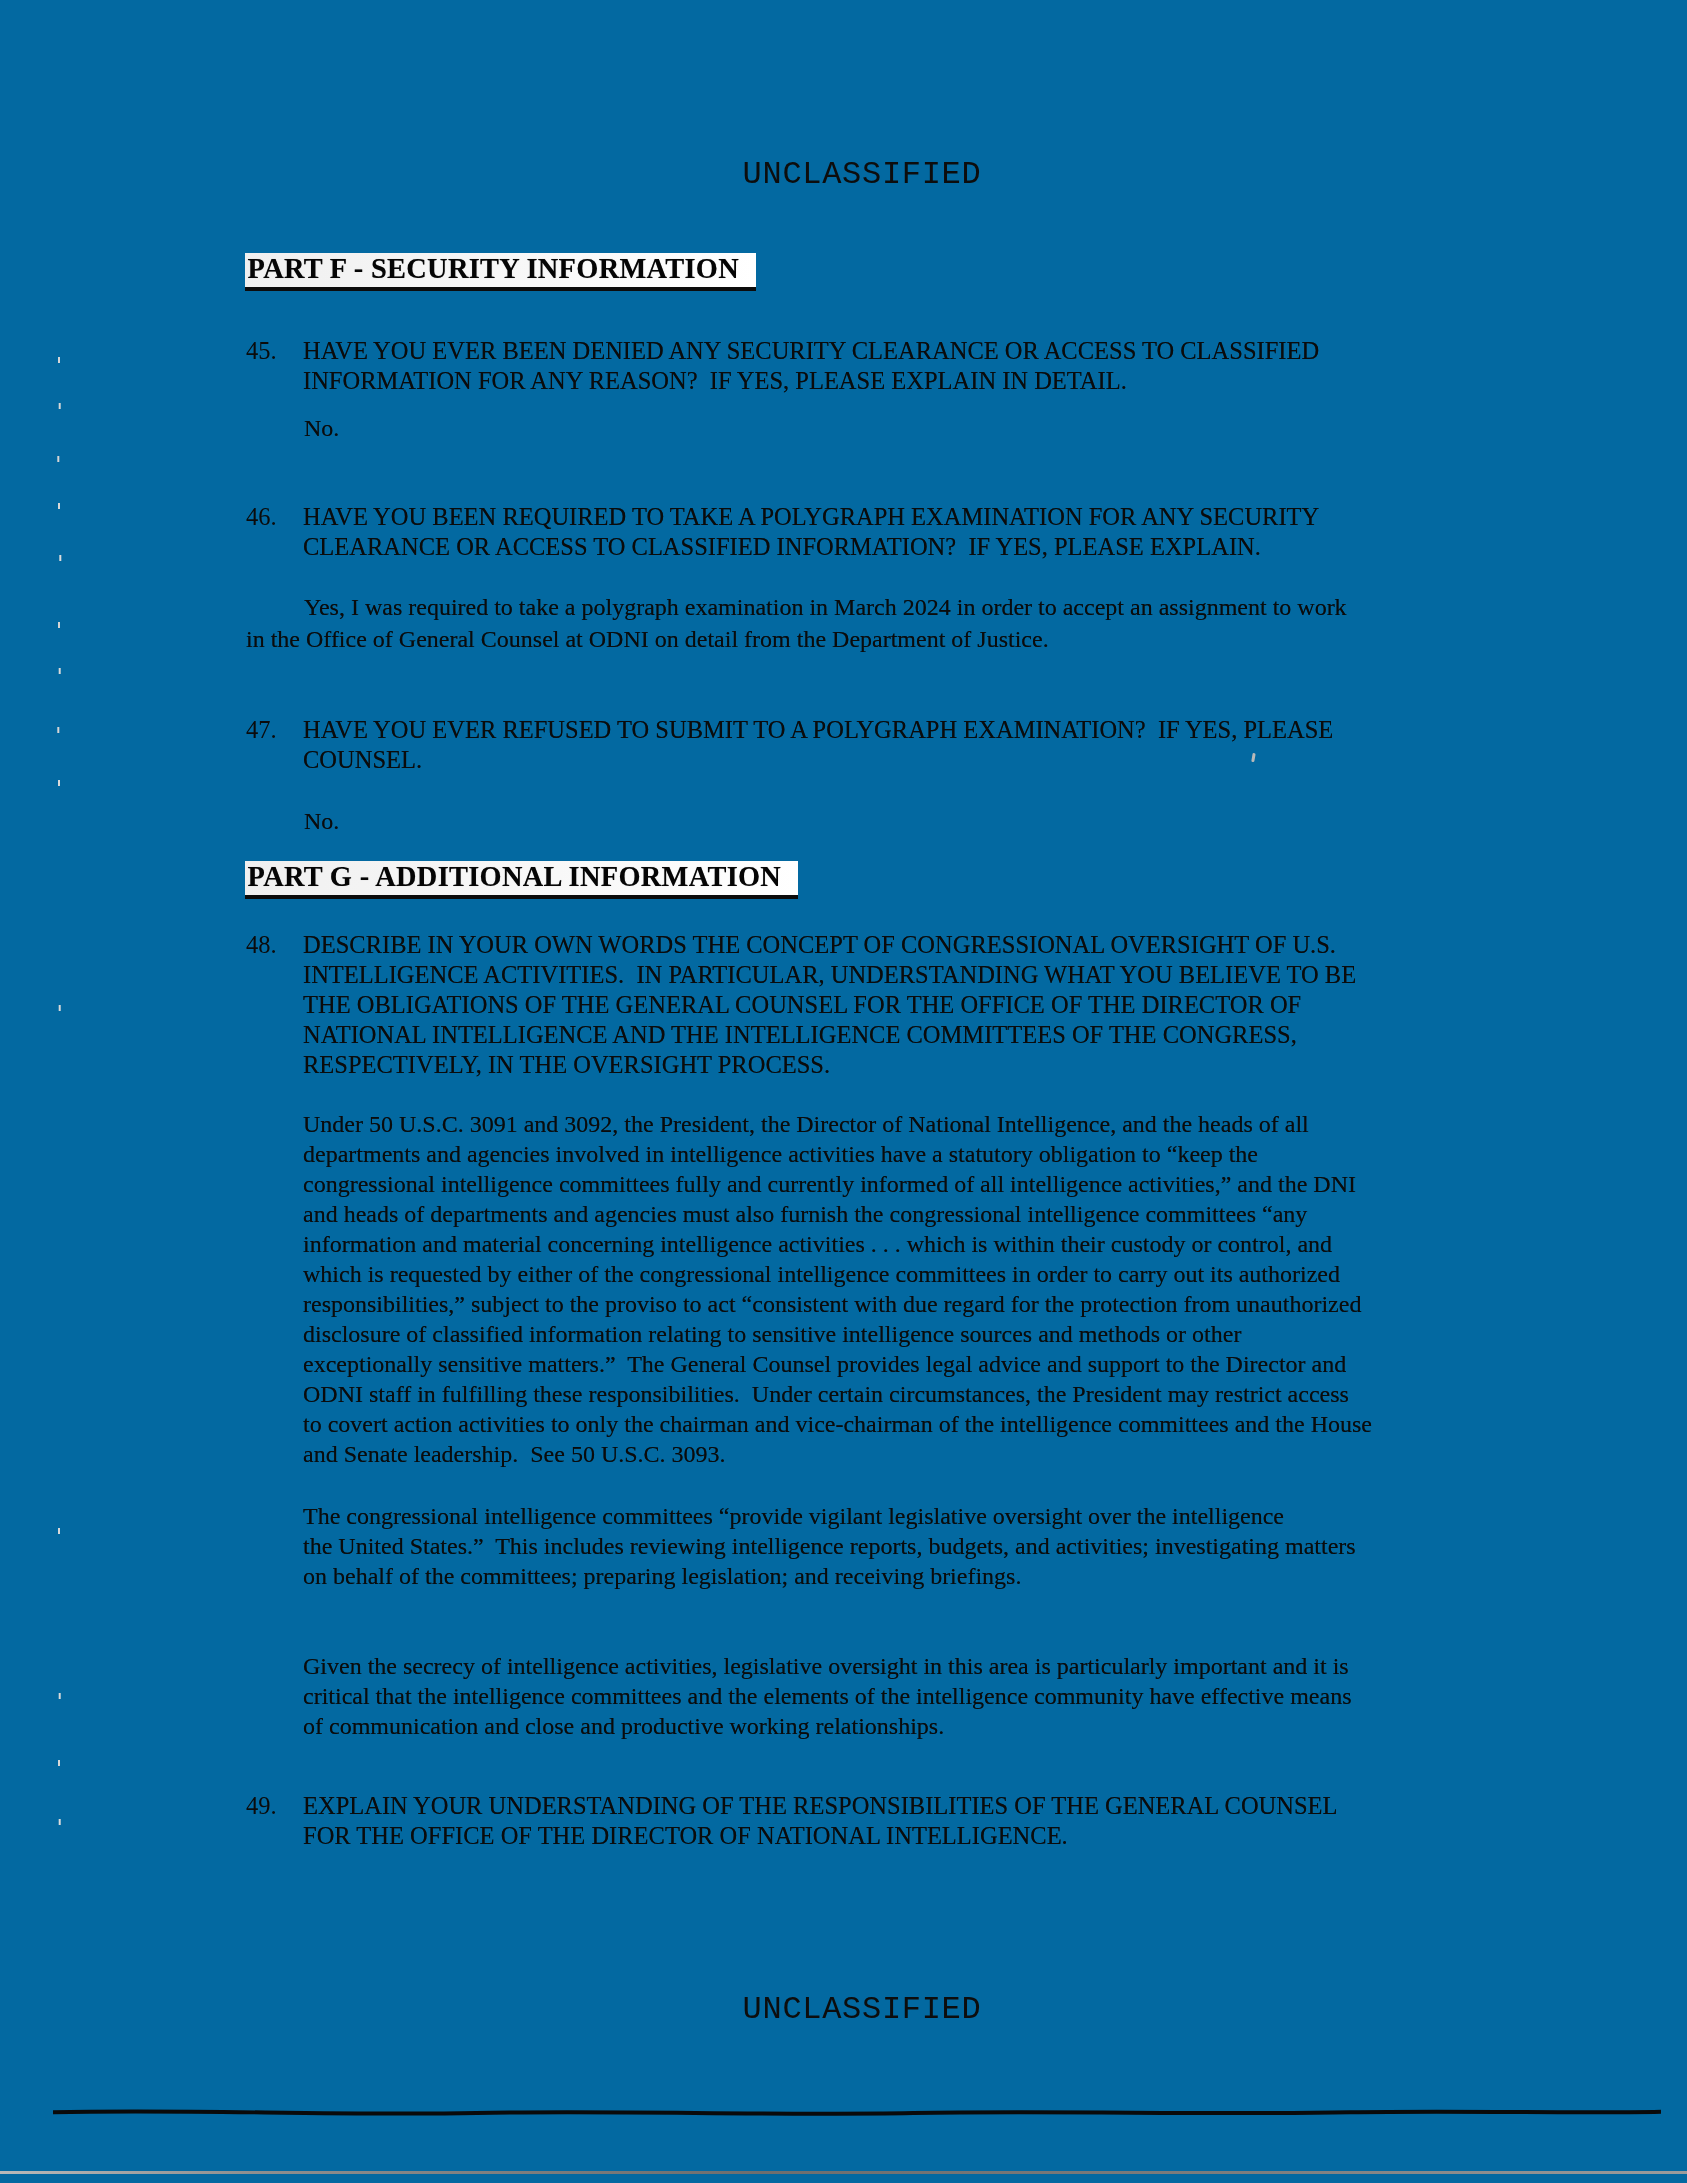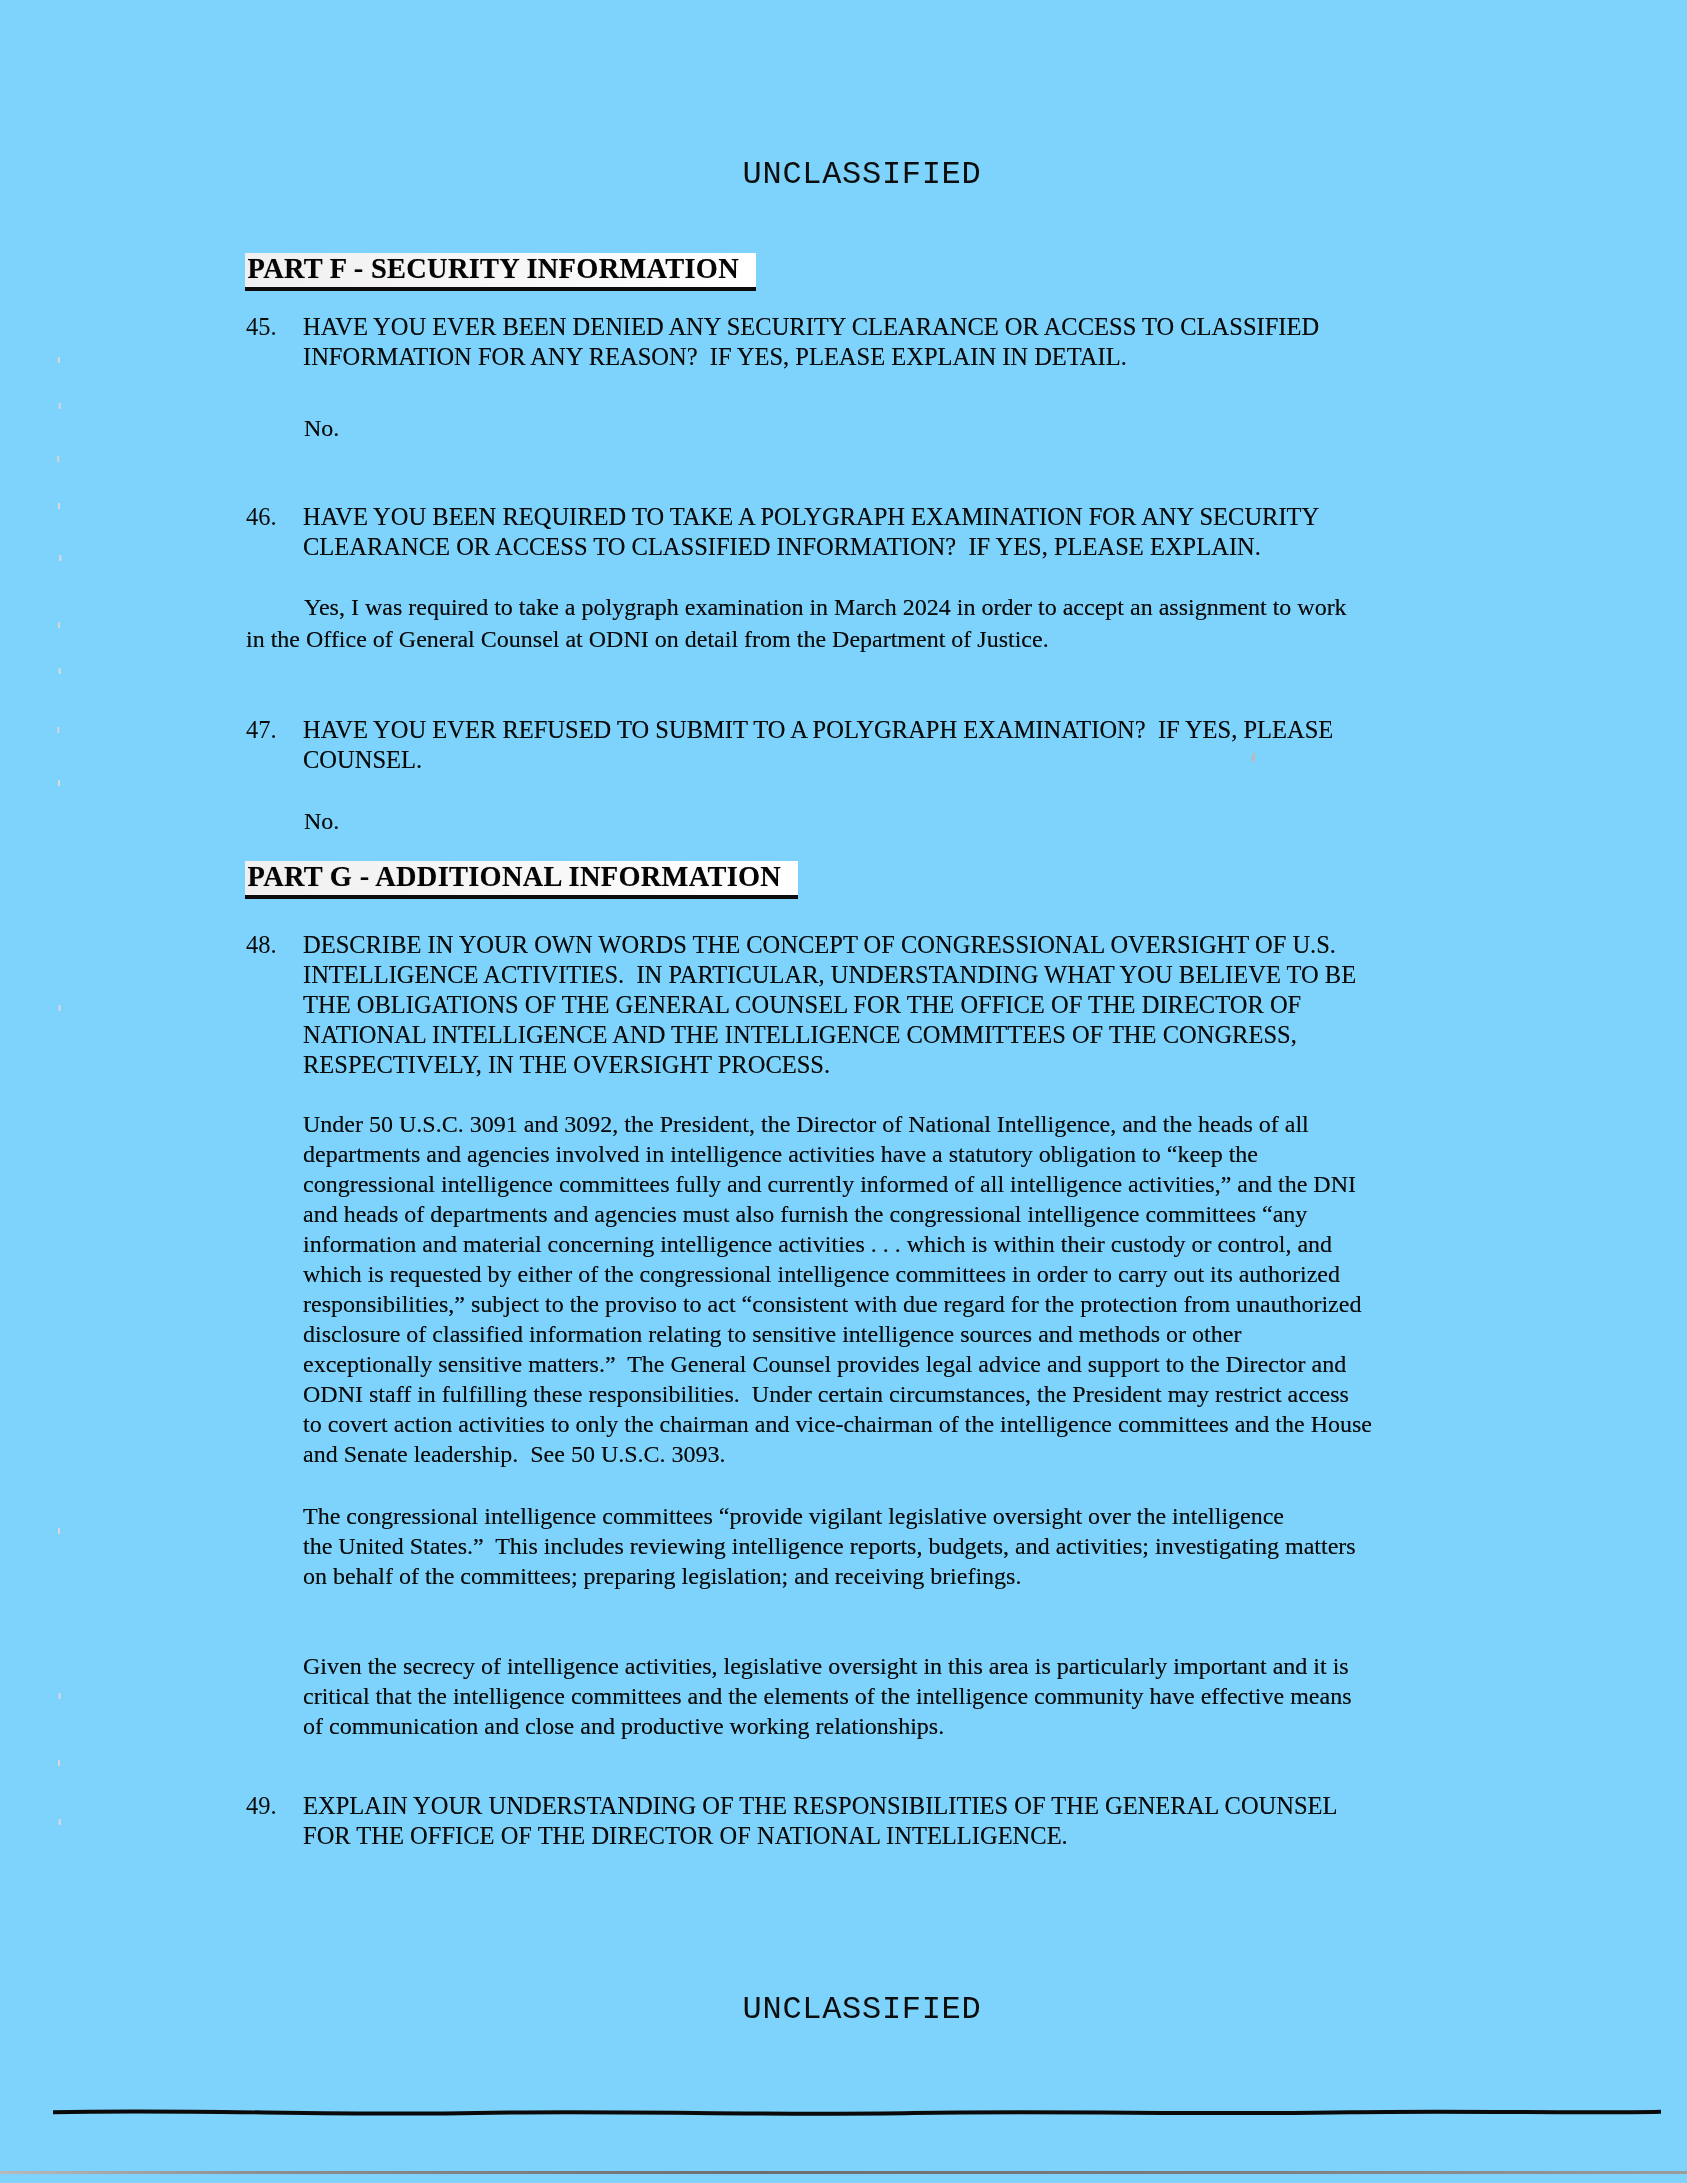--- a/index.html
+++ b/index.html
@@ -1,20 +1,20 @@
 <!DOCTYPE html>
 <html style="font-size:10.6px"><head>
 <meta charset="utf-8">
 <style>
   html, body { margin: 0; padding: 0; background: #ffffff; }
   .page {
     position: relative;
     width: 1687px;
     height: 2183px;
-    background: #7dd3fc;
+    background: #0369a1;
     overflow: hidden;
     font-family: "Liberation Serif", "DejaVu Serif", serif;
     color: #0b0b0b;
   }
   .abs { position: absolute; }
 
   
   .classification {
     left: 0; right: 0;
     text-align: center;
@@ -95,21 +95,21 @@
 </style>
 </head>
 <body>
 
 <div class="page">
 
   <div class="abs classification" style="top:156px">UNCLASSIFIED</div>
 
   <h1 class="abs section-title" style="top:253px">PART F - SECURITY INFORMATION</h1>
 
-  <div class="abs question" style="top:312px">
+  <div class="abs question" style="top:336px">
     <div class="qnum">45.</div>
     <div class="qlines">
         <div class="line">HAVE YOU EVER BEEN DENIED ANY SECURITY CLEARANCE OR ACCESS TO CLASSIFIED</div>
         <div class="line">INFORMATION FOR ANY REASON?  IF YES, PLEASE EXPLAIN IN DETAIL.</div>
       </div>
   </div>
   <div class="abs answer" style="top:413px">
       <div class="line">No.</div>
     </div>
 

